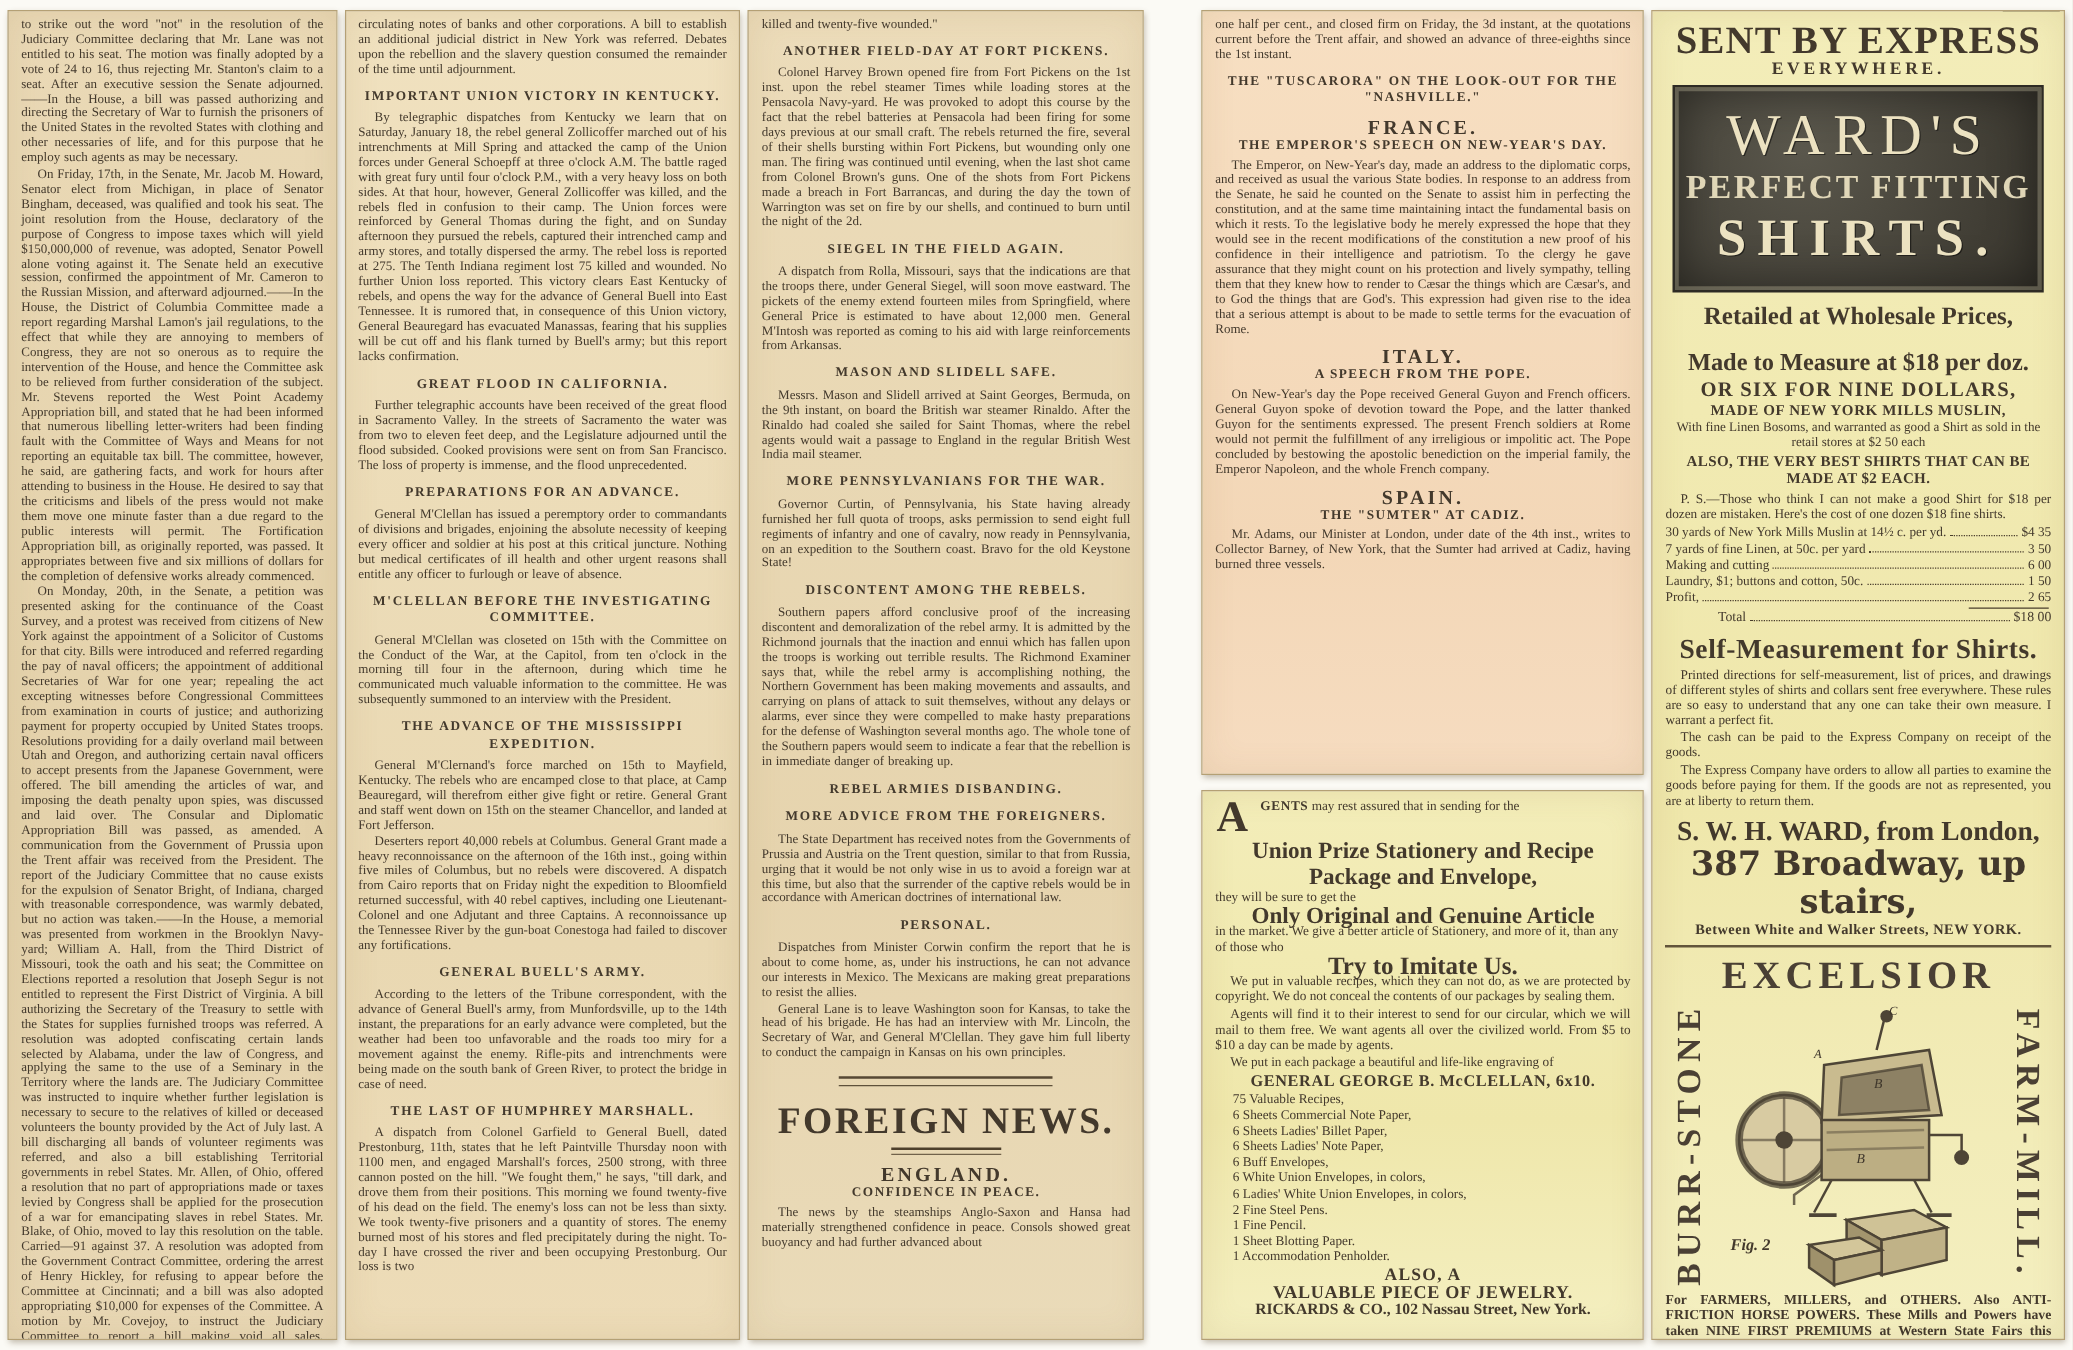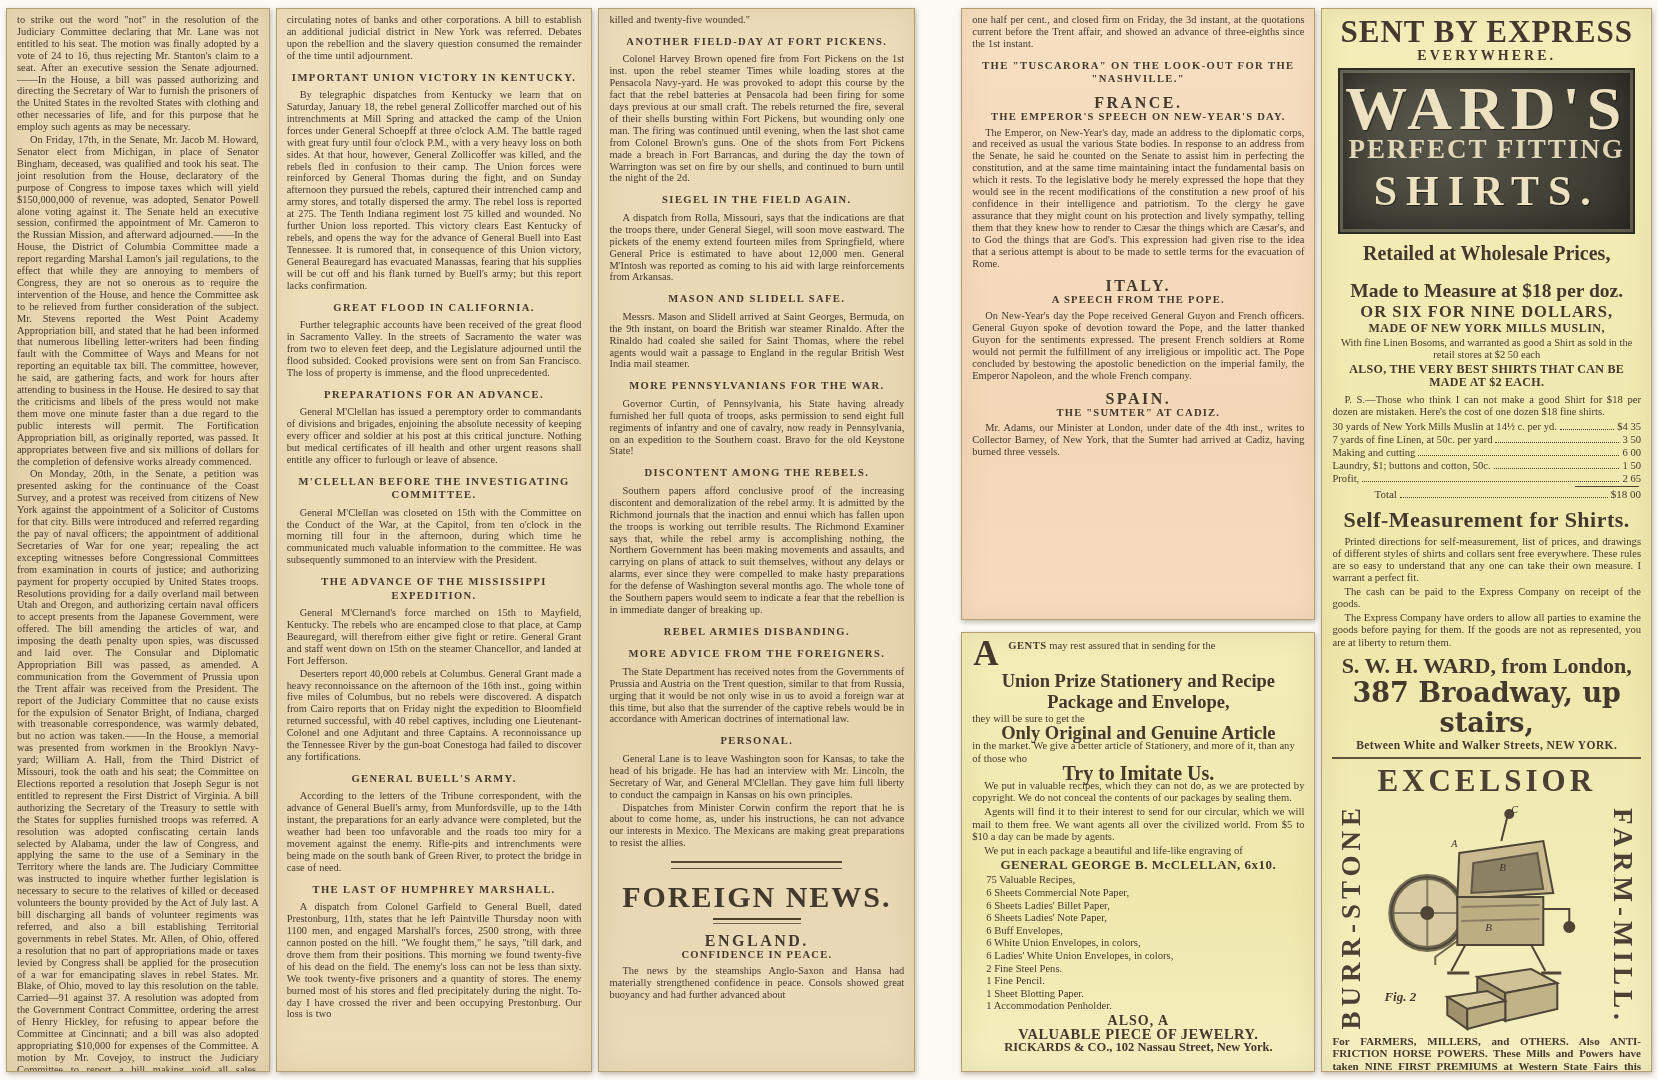--- a/index.html
+++ b/index.html
@@ -52,21 +52,21 @@
   .st-line{padding-left:14px;line-height:12.6px;}
   .ag-also{margin:2px 0 0;text-align:center;font-size:14px;letter-spacing:1px;font-weight:700;}
   .ag-jewel{margin:1px 0;text-align:center;font-size:14.5px;font-weight:700;letter-spacing:.5px;}
   .ag-addr{margin:0;text-align:center;font-size:12.5px;font-weight:700;}
   
   .banner1{margin:2px 0 0;text-align:center;font-size:31px;line-height:32px;font-weight:700;letter-spacing:1px;}
   .banner2{margin:0 0 4px;text-align:center;font-size:14px;font-weight:700;letter-spacing:3px;}
   .plate{margin:4px 6px 8px;background:radial-gradient(circle at 35% 30%,#5a574c,#413e35 70%,#38352d);
          border:2px solid #2e2b24;box-shadow:inset 0 0 0 3px rgba(235,225,190,.28), inset 0 0 40px rgba(0,0,0,.45);
          padding:14px 4px 16px;text-align:center;color:#ece2c1;}
-  .plate1{font-size:62px;line-height:48px;font-weight:700;letter-spacing:7px;text-shadow:1px 1px 0 rgba(0,0,0,.5);}
+  .plate1{font-size:46px;line-height:48px;font-weight:400;letter-spacing:7px;text-shadow:1px 1px 0 rgba(0,0,0,.5);}
   .plate2{font-size:27px;line-height:34px;font-weight:700;letter-spacing:2px;opacity:.93;}
   .plate3{font-size:42px;line-height:50px;font-weight:700;letter-spacing:9px;text-shadow:1px 1px 0 rgba(0,0,0,.5);}
   .retail1{margin:2px 0 16px;text-align:center;font-size:20px;line-height:22px;font-weight:700;}
   .retail2{margin:0;text-align:center;font-size:19.5px;line-height:22px;font-weight:700;}
   .retail3{margin:0;text-align:center;font-size:16.5px;line-height:19px;font-weight:700;letter-spacing:1px;}
   .muslin{margin:0;text-align:center;font-size:12px;font-weight:700;letter-spacing:.5px;}
   .bosoms{margin:1px 8px;text-align:center;font-size:10.5px;line-height:11.8px;}
   .best{margin:2px 4px 4px;text-align:center;font-size:12px;line-height:13.5px;font-weight:700;letter-spacing:.3px;}
   .ward-p{margin:0 0 2px;text-align:justify;font-size:10.6px;line-height:12.1px;text-indent:12px;}
   .cost{margin:1px 0 0;font-size:10.6px;line-height:13px;}
@@ -137,22 +137,22 @@
         <h3 class="head">MASON AND SLIDELL SAFE.</h3>
         <p class="para">Messrs. Mason and Slidell arrived at Saint Georges, Bermuda, on the 9th instant, on board the British war steamer Rinaldo.  After the Rinaldo had coaled she sailed for Saint Thomas, where the rebel agents would wait a passage to England in the regular British West India mail steamer.</p>
         <h3 class="head">MORE PENNSYLVANIANS FOR THE WAR.</h3>
         <p class="para">Governor Curtin, of Pennsylvania, his State having already furnished her full quota of troops, asks permission to send eight full regiments of infantry and one of cavalry, now ready in Pennsylvania, on an expedition to the Southern coast.  Bravo for the old Keystone State!</p>
         <h3 class="head">DISCONTENT AMONG THE REBELS.</h3>
         <p class="para">Southern papers afford conclusive proof of the increasing discontent and demoralization of the rebel army.  It is admitted by the Richmond journals that the inaction and ennui which has fallen upon the troops is working out terrible results.  The Richmond Examiner says that, while the rebel army is accomplishing nothing, the Northern Government has been making movements and assaults, and carrying on plans of attack to suit themselves, without any delays or alarms, ever since they were compelled to make hasty preparations for the defense of Washington several months ago.  The whole tone of the Southern papers would seem to indicate a fear that the rebellion is in immediate danger of breaking up.</p>
         <h3 class="head">REBEL ARMIES DISBANDING.</h3>
         <h3 class="head">MORE ADVICE FROM THE FOREIGNERS.</h3>
         <p class="para">The State Department has received notes from the Governments of Prussia and Austria on the Trent question, similar to that from Russia, urging that it would be not only wise in us to avoid a foreign war at this time, but also that the surrender of the captive rebels would be in accordance with American doctrines of international law.</p>
         <h3 class="head">PERSONAL.</h3>
+        <p class="para">Dispatches from Minister Corwin confirm the report that he is about to come home, as, under his instructions, he can not advance our interests in Mexico.  The Mexicans are making great preparations to resist the allies.</p>
         <p class="para">General Lane is to leave Washington soon for Kansas, to take the head of his brigade.  He has had an interview with Mr. Lincoln, the Secretary of War, and General M'Clellan.  They gave him full liberty to conduct the campaign in Kansas on his own principles.</p>
-        <p class="para">Dispatches from Minister Corwin confirm the report that he is about to come home, as, under his instructions, he can not advance our interests in Mexico.  The Mexicans are making great preparations to resist the allies.</p>
         <div class="fancy-rule"></div>
         <h2 class="bighead">FOREIGN NEWS.</h2>
         <div class="short-rule"></div>
         <h3 class="country">ENGLAND.</h3>
         <h4 class="subhead">CONFIDENCE IN PEACE.</h4>
         <p class="para">The news by the steamships Anglo-Saxon and Hansa had materially strengthened confidence in peace.  Consols showed great buoyancy and had further advanced about</p>
       </article>
   </div>
 
   <div class="col c4">

